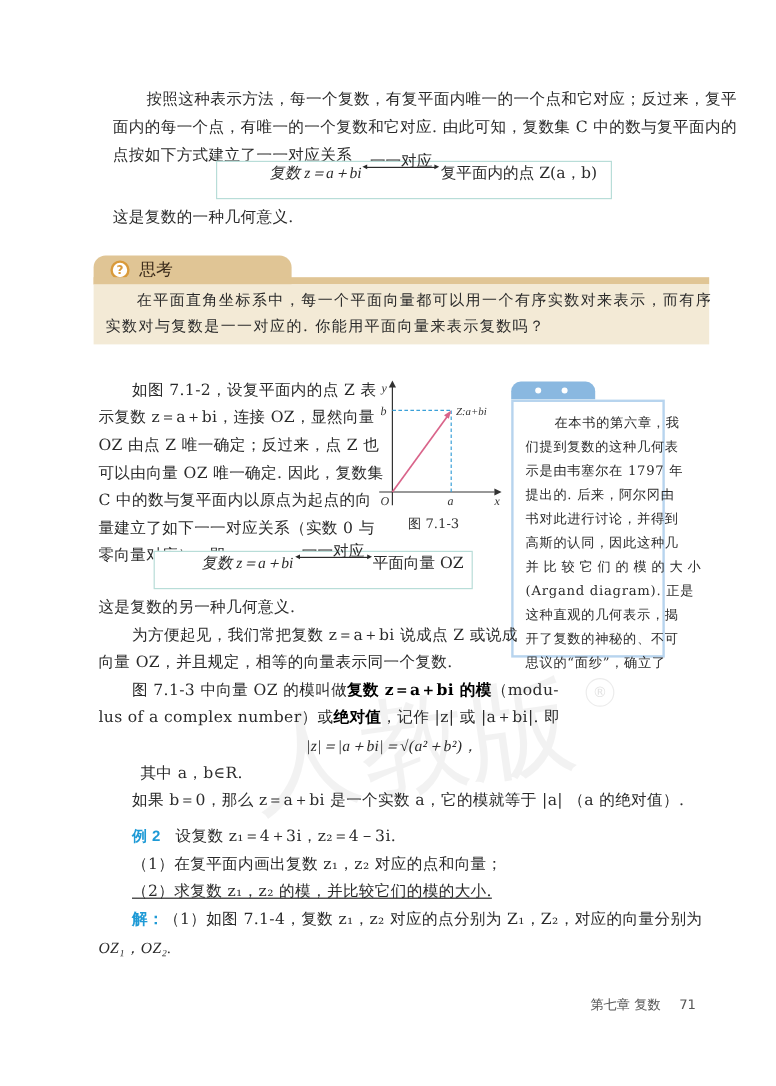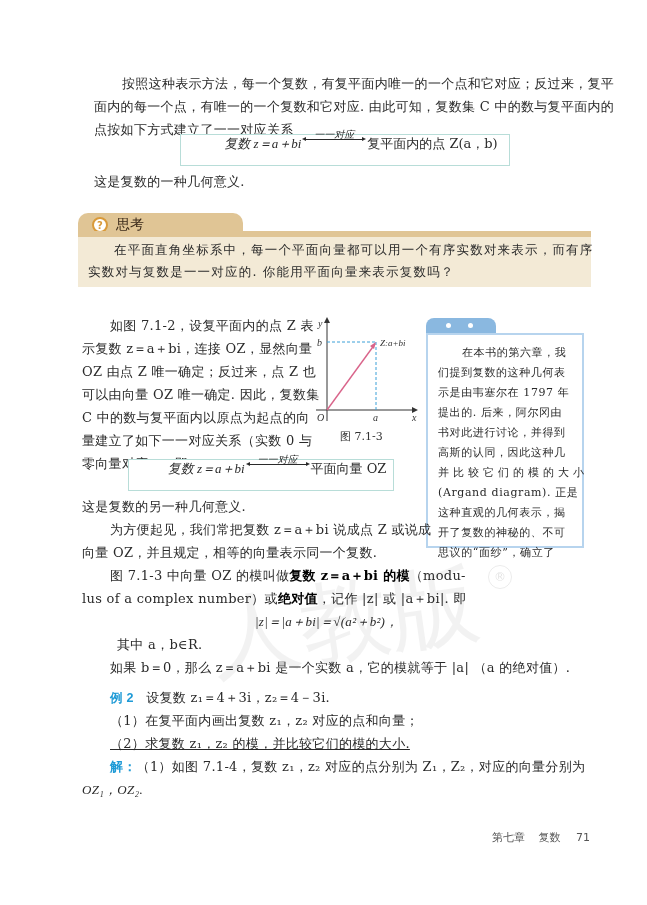--- a/index.html
+++ b/index.html
@@ -11,40 +11,40 @@
     .p { font-size: 13px; line-height: 23px; letter-spacing: 0.3px; white-space: nowrap; }
     .indent { padding-left: 28px; }
     .it { font-style: italic; font-family: "Liberation Serif", serif; }
     .bold { font-weight: bold; }
     .blue { color: #000000; text-align: right; }
     .formula-box {
       border: 1.5px solid #b8ddd8; background: #ffffff; font-size: 13px; height: 30px;
       display: flex; justify-content: center; white-space: nowrap; padding-left: 32px;
     }
     .arrow-lr { display: inline-flex; flex-direction: column; align-items: center; margin: 0 3px; position: relative; top: -4px; }
-    .arrow-lr .lbl { font-size: 10px; line-height: 8px; font-style: italic; }
+    .arrow-lr .lbl { font-size: 13px; line-height: 8px; }
     .arrow-lr .line { width: 60px; height: 0; border-top: 1px solid #2a2a2a; position: relative; }
     .arrow-lr .line::before { content: ""; position: absolute; left: -2px; top: -3px; border-right: 4px solid #2a2a2a; border-top: 2.5px solid transparent; border-bottom: 2.5px solid transparent; }
     .arrow-lr .line::after { content: ""; position: absolute; right: -2px; top: -3px; border-left: 4px solid #2a2a2a; border-top: 2.5px solid transparent; border-bottom: 2.5px solid transparent; }
     .think-tab {
       left: 78px; top: 213px; width: 165px; height: 24px; background: #e0c595; border-radius: 10px 10px 0 0;
       display: flex; align-items: center; padding-left: 14px; box-sizing: border-box;
     }
     .think-icon { width: 16px; height: 16px; border-radius: 50%; background: #fff; border: 2px solid #d99a3a; box-sizing: border-box;
       display: flex; align-items: center; justify-content: center; font-size: 10px; font-weight: bold; color: #d99a3a; font-family: "DejaVu Sans", sans-serif; }
     .think-title { margin-left: 8px; font-family: "DejaVu Sans", sans-serif; font-size: 14px; color: #3a2a1a; }
     .think-band { left: 78px; top: 231px; width: 513px; height: 6px; background: #e0c595; }
     .think-body {
       left: 78px; top: 237px; width: 513px; height: 50px; background: #f3ead6; box-sizing: border-box;
       padding: 2px 10px 0 10px; font-size: 12.5px; line-height: 22px; letter-spacing: 1.2px;
     }
     .side-tab { left: 426px; top: 318px; width: 70px; height: 15px; background: #8ab8e0; border-radius: 8px 8px 0 0; }
     .side-dot { position: absolute; top: 5px; width: 5px; height: 5px; border-radius: 50%; background: #fff; }
     .side-box {
-      left: 426px; top: 333px; width: 158px; height: 215px; border: 2px solid #b7d4ee; box-sizing: border-box;
+      left: 426px; top: 333px; width: 128px; height: 215px; border: 2px solid #b7d4ee; box-sizing: border-box;
       padding: 8px 8px 0 10px; font-size: 11px; line-height: 20px; letter-spacing: 0.6px; background: #fff;
     }
     .side-box .line { white-space: nowrap; }
     .fig-caption { font-size: 11px; color: #333; }
     .example-label { color: #1e9ad6; font-weight: bold; font-family: Liberation Sans, sans-serif; font-size: 12.5px; }
     .solve-label { color: #1e9ad6; font-weight: bold; font-family: "DejaVu Sans", sans-serif; }
     .footer { font-family: "DejaVu Sans", sans-serif; font-size: 11px; color: #555; }
     .watermark { left: 210px; top: 560px; font-size: 90px; color: rgba(0,0,0,0.05); font-family: "DejaVu Serif", serif; transform: rotate(-8deg); }
     .reg { left: 488px; top: 565px; width: 22px; height: 22px; border: 1.5px solid rgba(0,0,0,0.08); border-radius: 50%; font-size: 12px; color: rgba(0,0,0,0.12); display: flex; align-items: center; justify-content: center; font-family: "DejaVu Sans", sans-serif; }
   </style>
@@ -154,15 +154,15 @@
 </div>
 <div class="abs p indent" style="left:82px; top:709px;">（1）在复平面内画出复数 z₁，z₂ 对应的点和向量；</div>
 <div class="abs p indent" style="left:82px; top:732px;text-decoration:underline;">（2）求复数 z₁，z₂ 的模，并比较它们的模的大小.</div>
 <div class="abs p indent" style="left:82px; top:755px;">
   <span class="solve-label">解：</span><span>（1）如图 7.1-4，复数 z₁，z₂ 对应的点分别为 Z₁，Z₂，对应的向量分别为</span>
 </div>
 <div class="abs p it" style="left:82px; top:778px;">OZ₁，OZ₂.</div>
 
 <div class="abs footer" style="left:492px; top:830px;">
   <span>第七章</span>
-  <span style="margin-left:10px;">复数</span>
+  <span style="">复数</span>
   <span style="margin-left:12px;">71</span>
 </div>
 
 </body></html>

